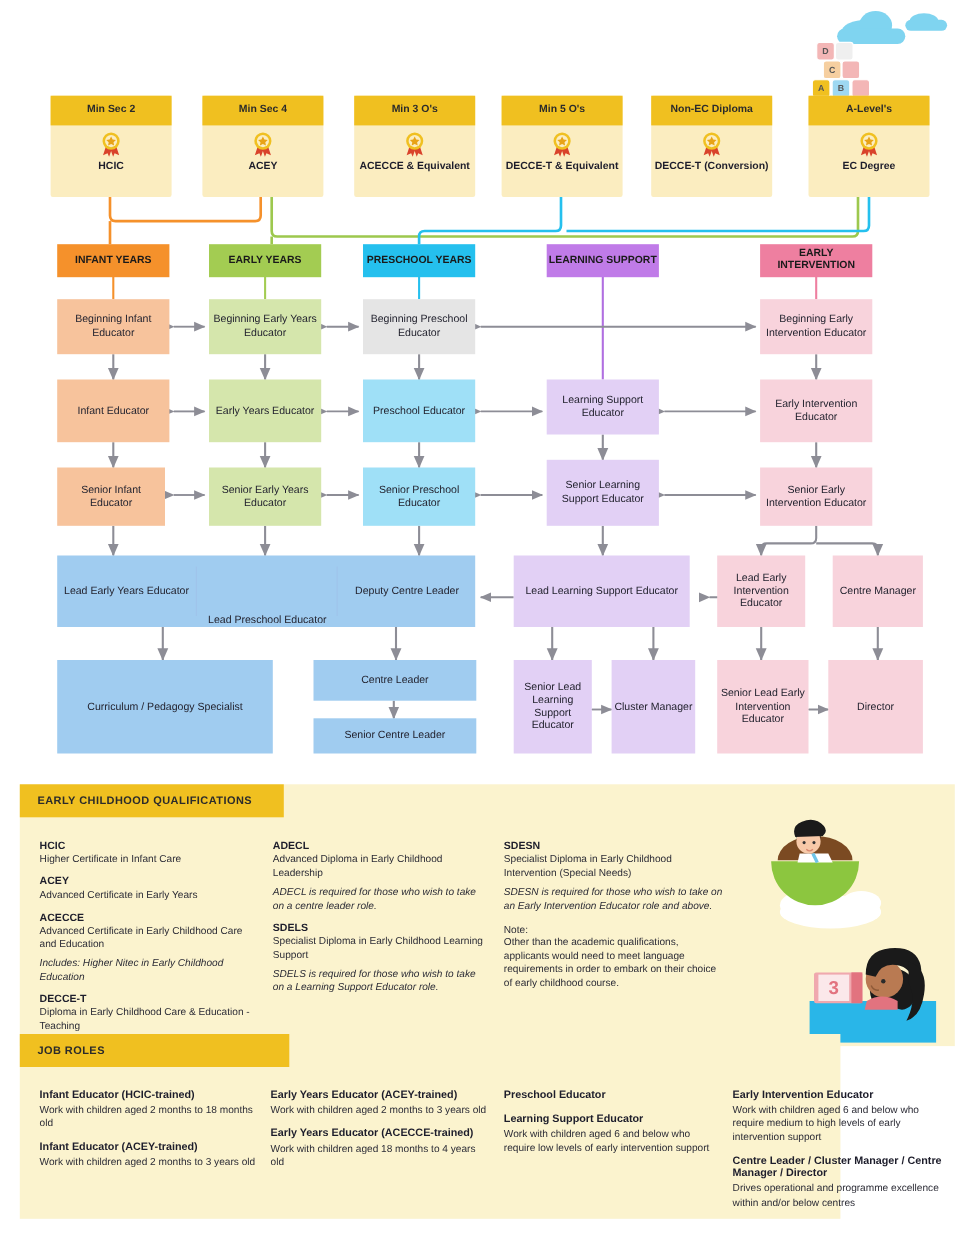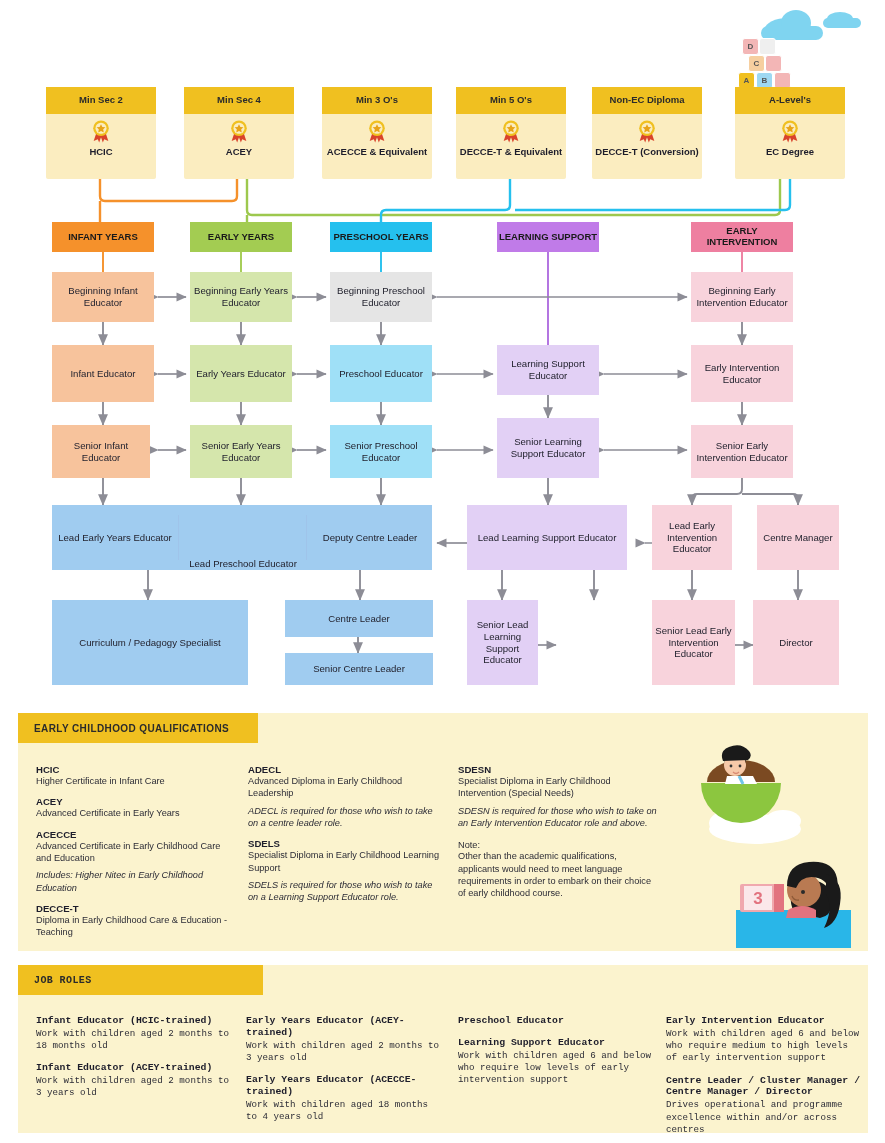--- a/index.html
+++ b/index.html
@@ -301,20 +301,21 @@
 
   <div class="role" style="left:308px; top:505px; width:124px; height:65px;">Deputy Centre Leader</div>
   <div class="role" style="left:652px; top:505px; width:80px; height:65px; background:#F8D3DC;">Lead Early Intervention Educator</div>
   <div class="role" style="left:757px; top:505px; width:82px; height:65px; background:#F8D3DC;">Centre Manager</div>
 
   <div class="role" style="left:52px; top:600px; width:196px; height:85px; background:#A0CCF0;">Curriculum / Pedagogy Specialist</div>
   <div class="role" style="left:285px; top:600px; width:148px; height:37px; background:#A0CCF0;">Centre Leader</div>
   <div class="role" style="left:285px; top:653px; width:148px; height:32px; background:#A0CCF0;">Senior Centre Leader</div>
 
   <div class="role" style="left:467px; top:600px; width:71px; height:85px; background:#E2D0F5;">Senior Lead Learning Support Educator</div>
+  <div class="role" style="left:556px; top:600px; width:76px; height:85px; background:#E2D0F5;">Cluster Manager</div>
   <div class="role" style="left:652px; top:600px; width:83px; height:85px; background:#F8D3DC;">Senior Lead Early Intervention Educator</div>
   <div class="role" style="left:753px; top:600px; width:86px; height:85px; background:#F8D3DC;">Director</div>
 </div>
 
 <div class="panel" style="left:18px; top:713px; width:850px; height:238px;">
   <div class="panel-title-bar" style="width:240px; height:30px;">
     <span class="panel-title" style="background:transparent; padding:0 0 0 16px;">EARLY CHILDHOOD QUALIFICATIONS</span>
   </div>
 
   <div class="col" style="left:18px; top:42px; width:200px;">
@@ -375,21 +376,21 @@
       <circle cx="96" cy="62" r="17" fill="#B97A52"></circle>
       <path d="M79 58 q0 -22 22 -24 q24 -2 28 16 q3 16 -9 22 q4 -18 -10 -22 q-16 -4 -22 10 z" fill="#1a1a1a"></path>
       <path d="M118 46 q18 6 14 30 q-3 20 -16 24 q10 -20 2 -34 z" fill="#1a1a1a"></path>
       <circle cx="95" cy="64" r="2" fill="#2b2b2b"></circle>
       <path d="M84 68 q2 5 7 4" stroke="#8E5A38" stroke-width="1.3" fill="none"></path>
       <path d="M80 82 q14 -8 28 0 l0 8 l-30 0 z" fill="#E2737F"></path>
     </svg>
   </div>
 </div>
 
-<div class="panel" style="left:18px; top:965px; width:850px; height:168px;font-family:Liberation Mono, monospace;">
+<div class="panel" style="left:18px; top:940px; width:746px; height:168px;">
   <div class="panel-title-bar" style="width:245px; height:30px;">
     <span class="panel-title" style="background:transparent; padding:0 0 0 16px;">JOB ROLES</span>
   </div>
 
   <div class="col" style="left:18px; top:40px; width:196px;">
     <div class="jr-term">Infant Educator (HCIC-trained)</div>
     <div class="jr-def">Work with children aged 2 months to 18 months old</div>
     <div class="jr-term">Infant Educator (ACEY-trained)</div>
     <div class="jr-def">Work with children aged 2 months to 3 years old</div>
   </div>
@@ -404,15 +405,15 @@
   <div class="col" style="left:440px; top:40px; width:196px;">
     <div class="jr-term">Preschool Educator</div>
     <div class="jr-term">Learning Support Educator</div>
     <div class="jr-def">Work with children aged 6 and below who require low levels of early intervention support</div>
   </div>
 
   <div class="col" style="left:648px; top:40px; width:196px;">
     <div class="jr-term">Early Intervention Educator</div>
     <div class="jr-def">Work with children aged 6 and below who require medium to high levels of early intervention support</div>
     <div class="jr-term">Centre Leader / Cluster Manager / Centre Manager / Director</div>
-    <div class="jr-def">Drives operational and programme excellence within and/or across centres</div>
+    <div class="jr-def">Drives operational and programme excellence within and/or below centres</div>
   </div>
 </div>
 
 </body></html>

